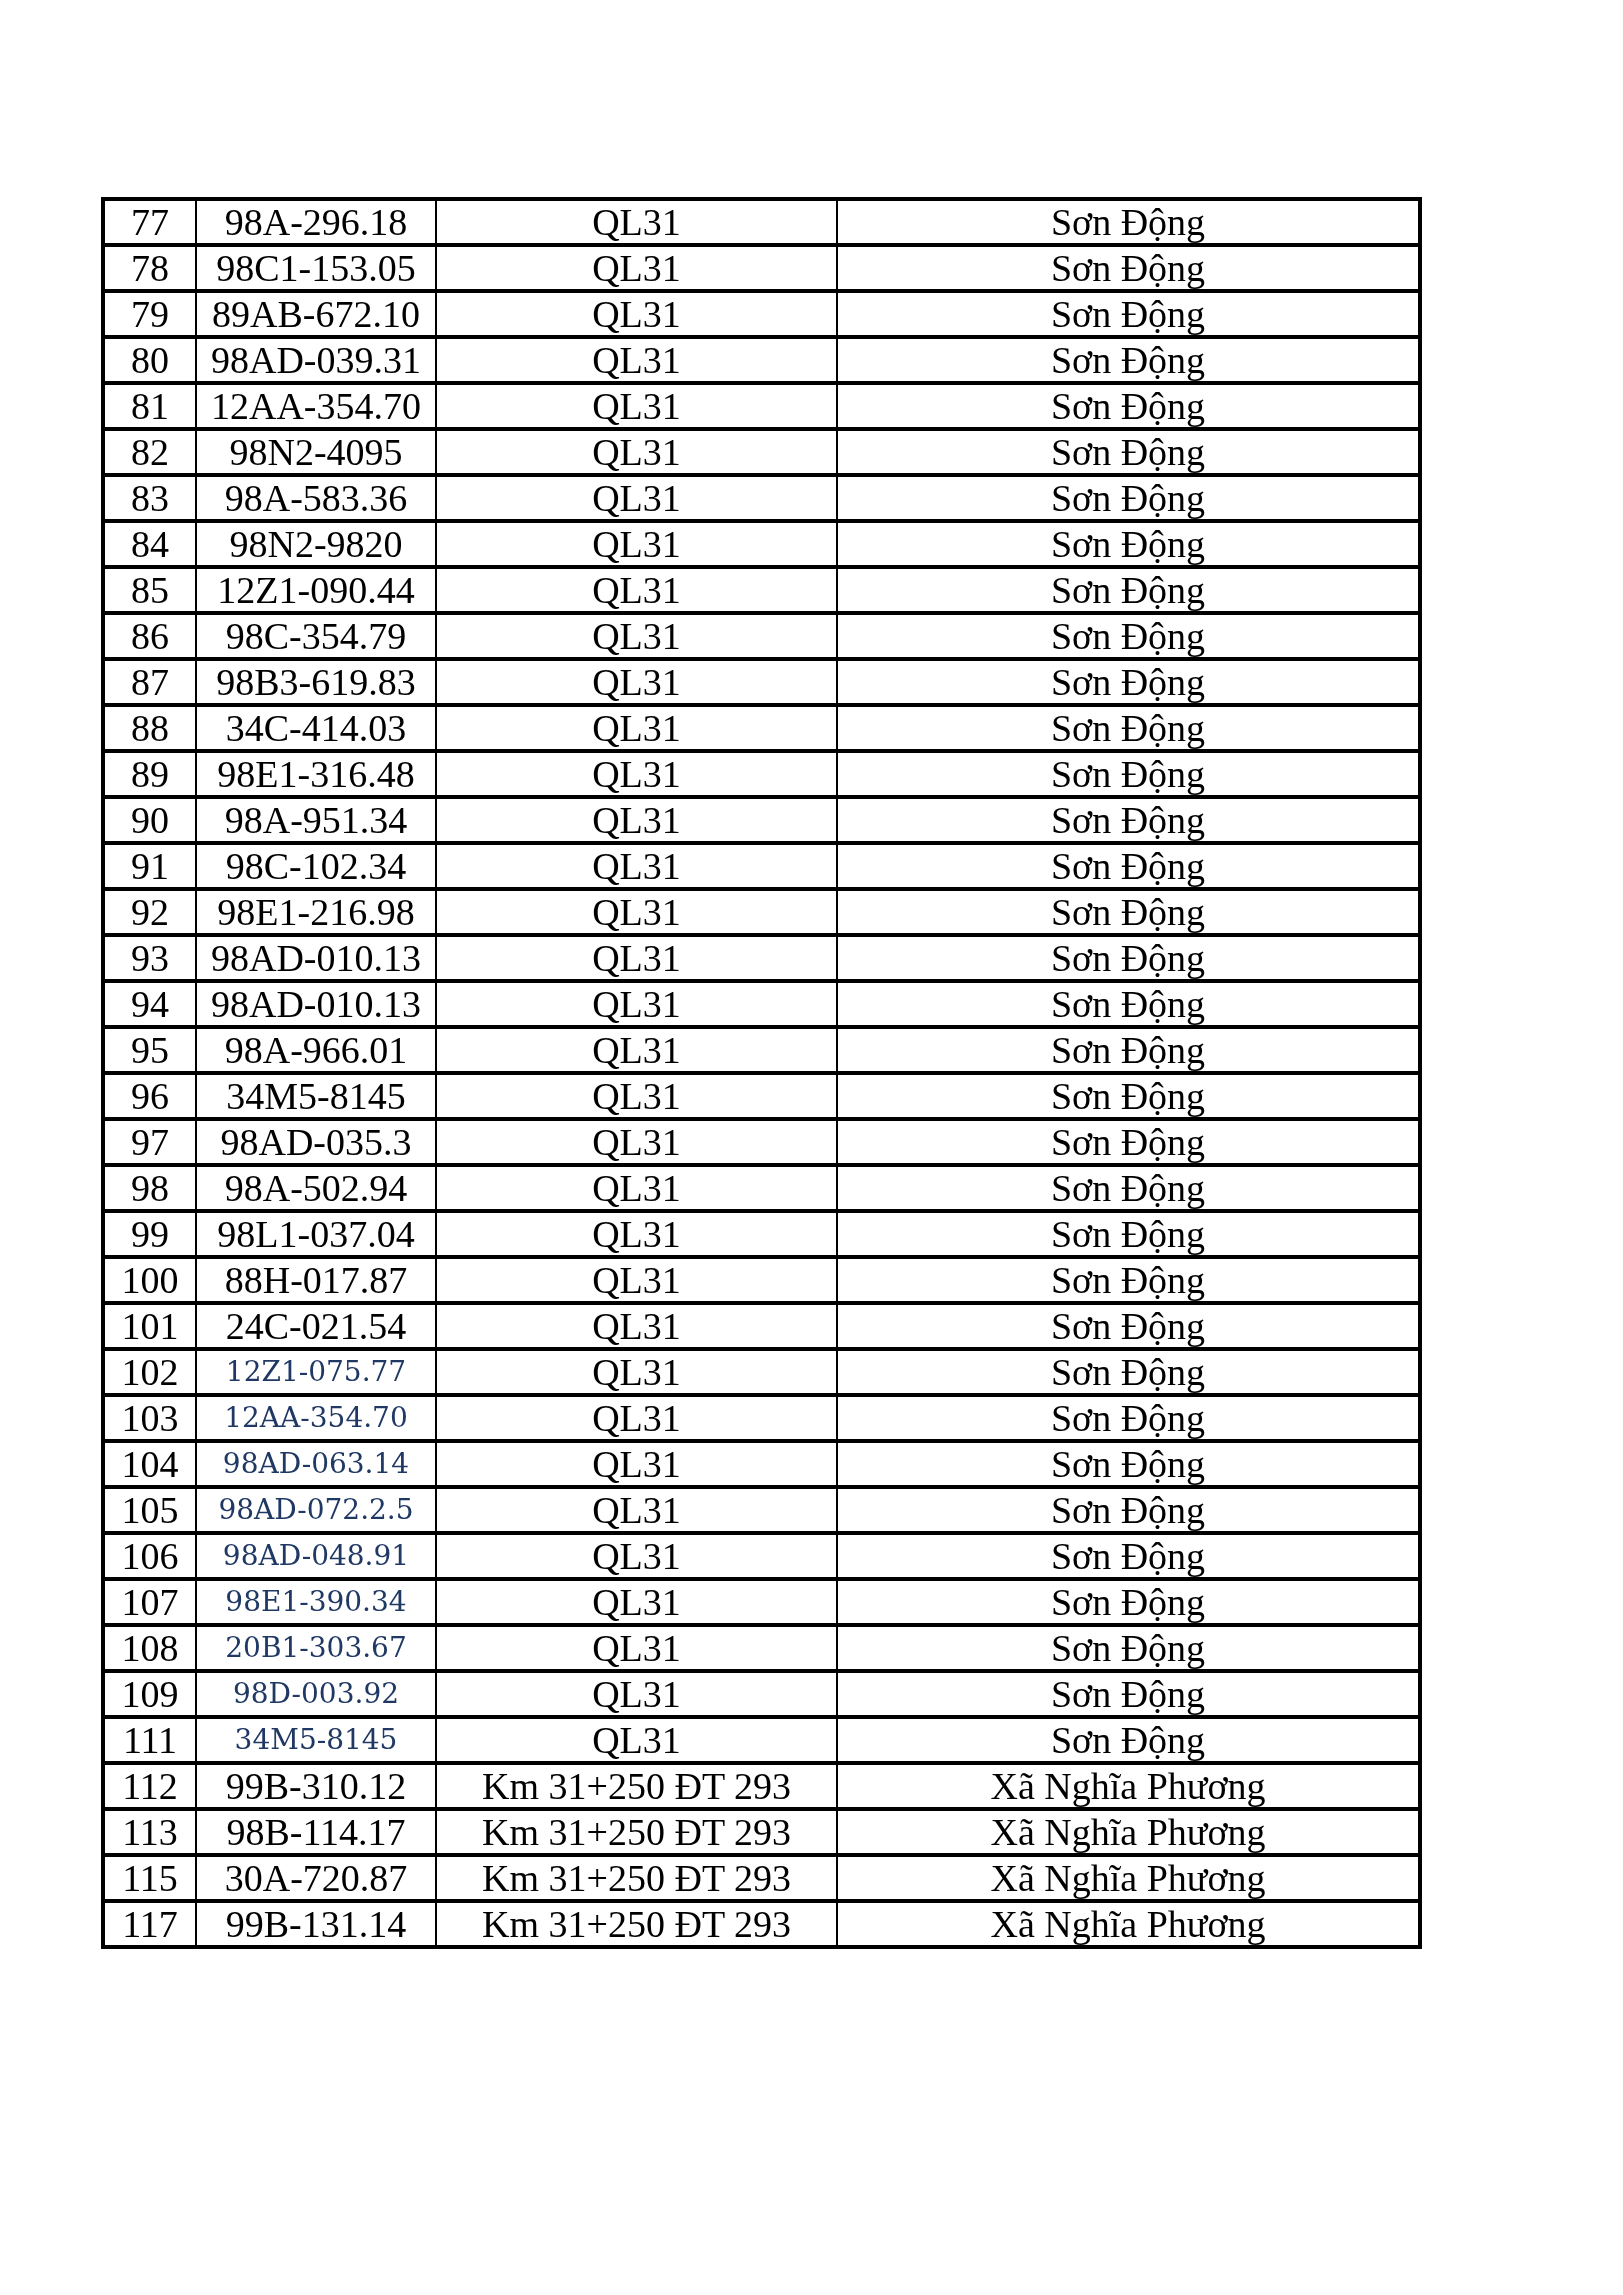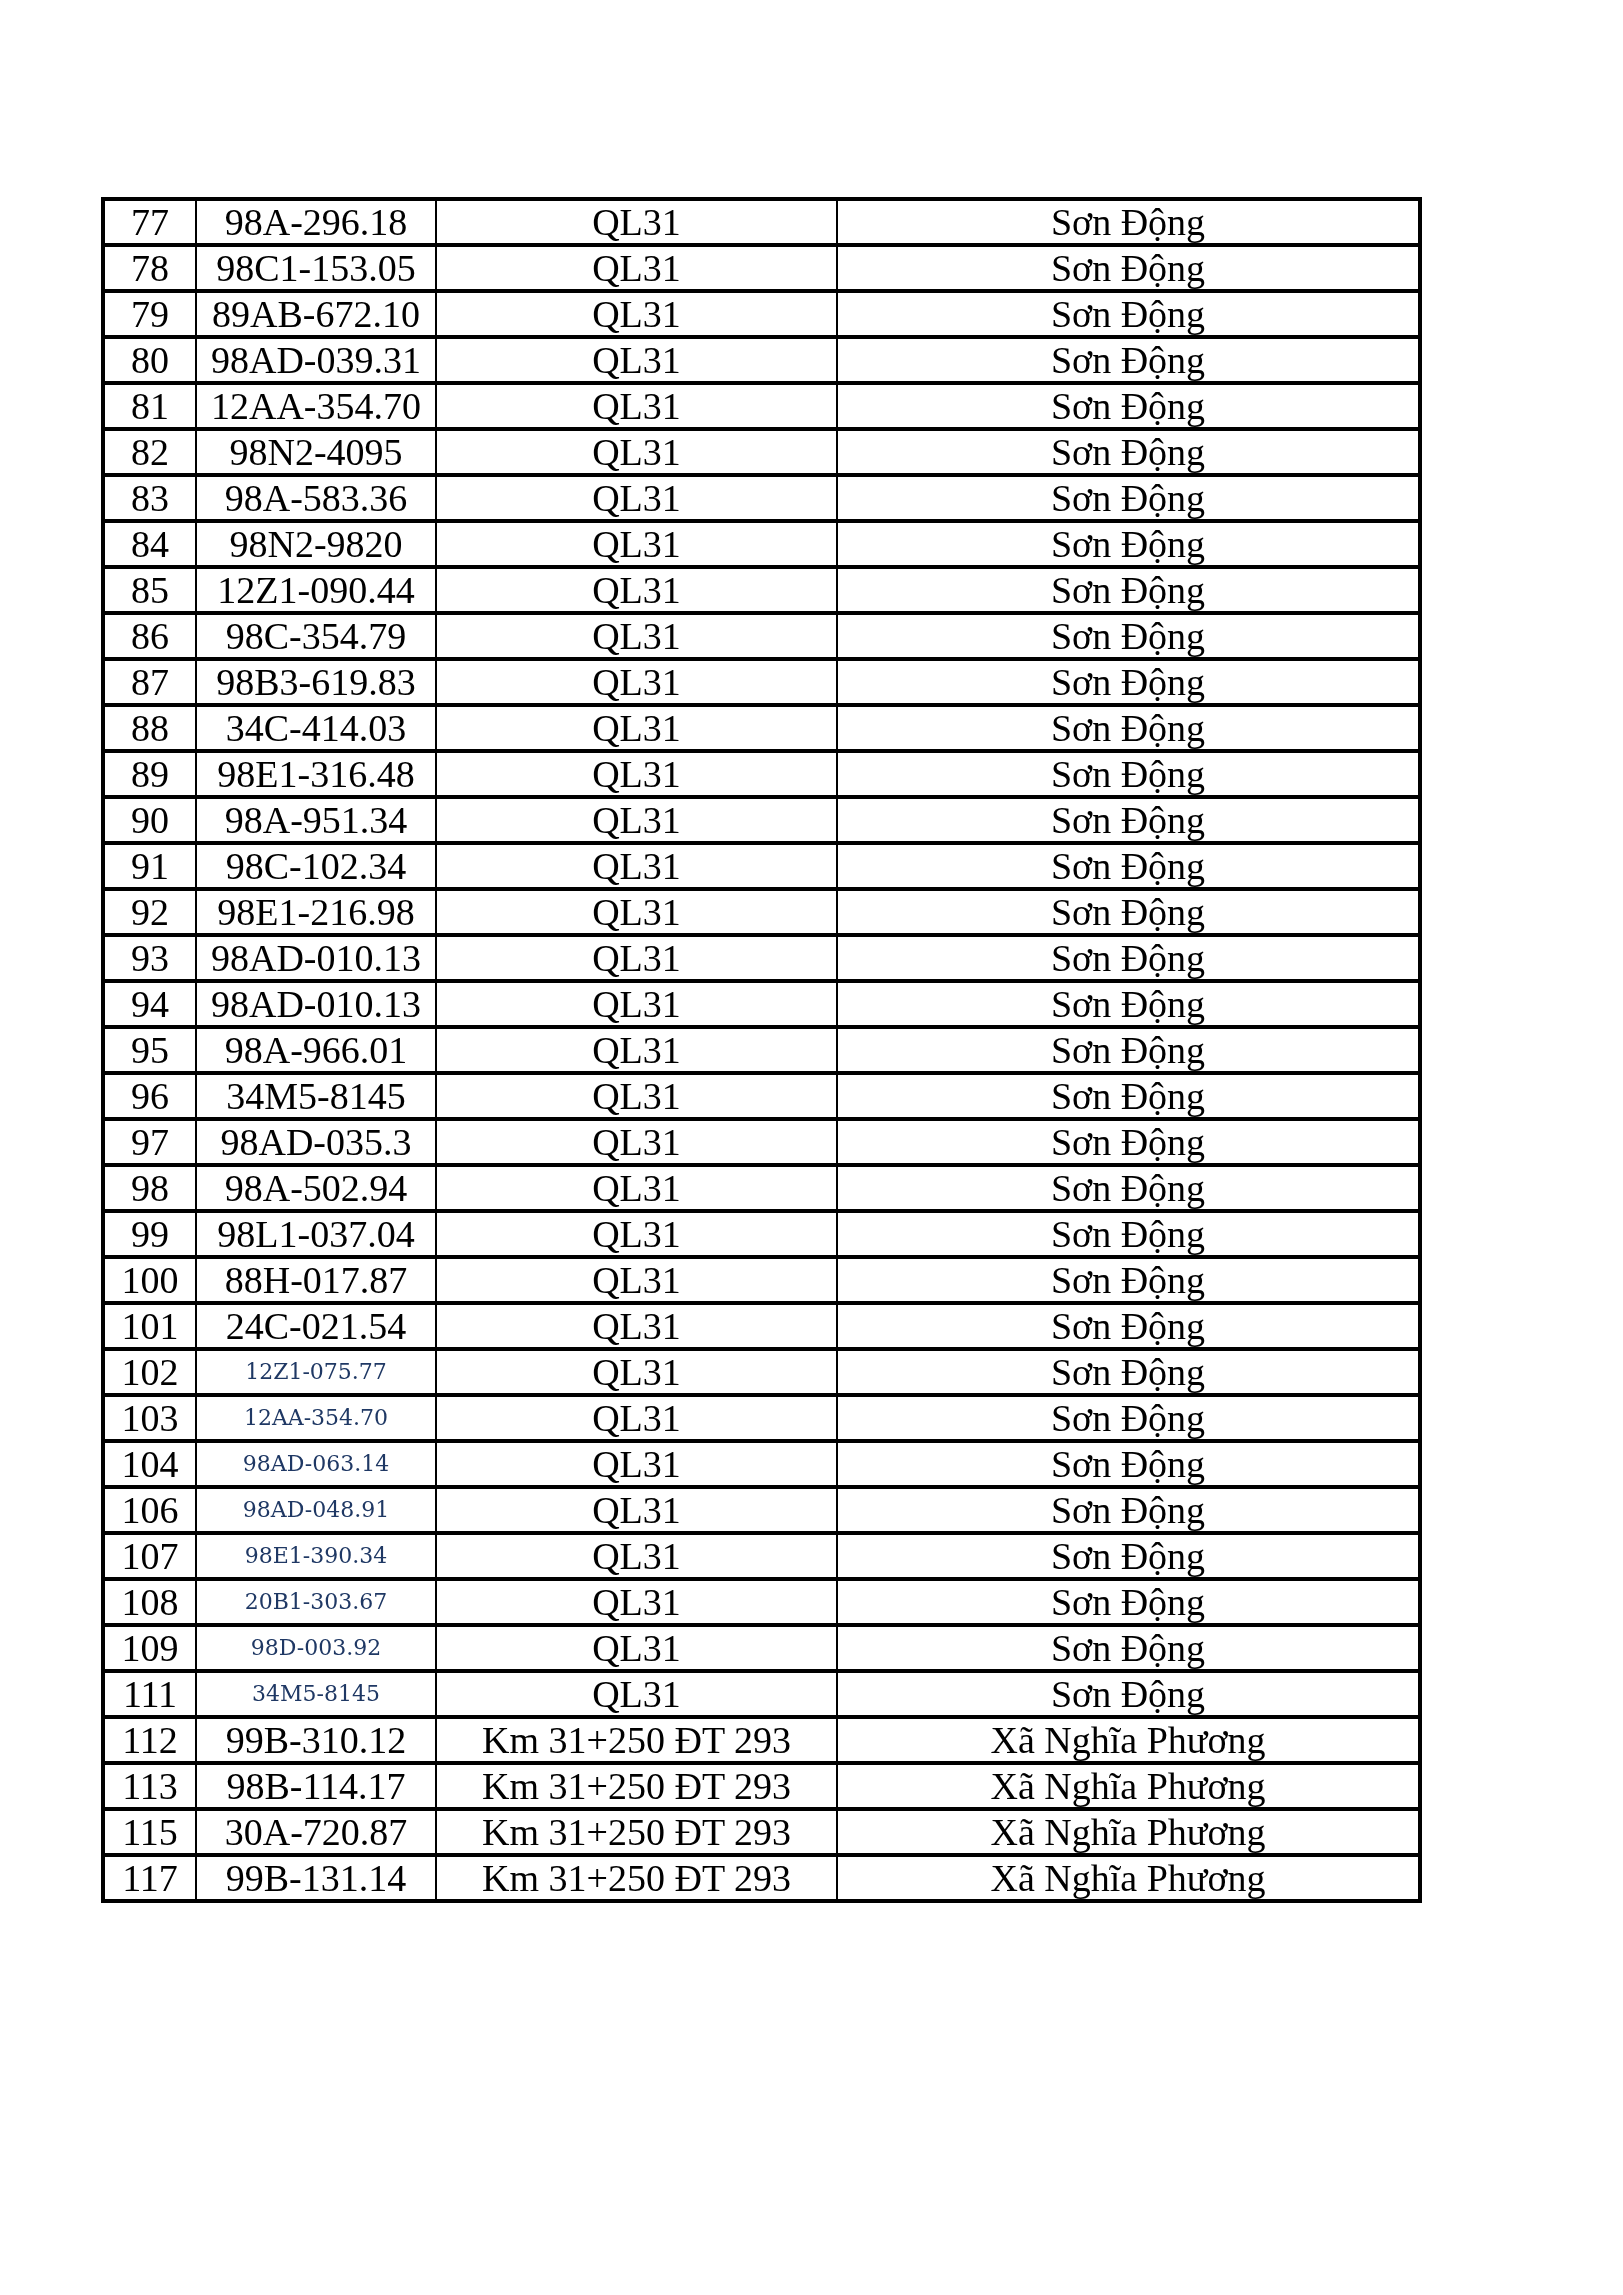--- a/index.html
+++ b/index.html
@@ -49,21 +49,21 @@
     overflow: hidden;
     white-space: nowrap;
   }
   table.violation-table {
     border: 4px solid var(--border);
     border-bottom-width: 4.9px;
   }
   tr.highlight td.c-plate {
     color: var(--highlight);
     font-family: "DejaVu Serif", serif;
-    font-size: 22px;
+    font-size: 28px;
   }
 </style>
 </head>
 <body>
 
 <div class="page">
   <table class="violation-table">
     <colgroup>
       <col style="width:93px">
       <col style="width:240px">
@@ -233,20 +233,26 @@
     <td class="c-route">QL31</td>
     <td class="c-loc">Sơn Động</td>
   </tr>
         <tr class="highlight">
     <td class="c-no">104</td>
     <td class="c-plate">98AD-063.14</td>
     <td class="c-route">QL31</td>
     <td class="c-loc">Sơn Động</td>
   </tr>
         <tr class="highlight">
+    <td class="c-no">105</td>
+    <td class="c-plate">98AD-072.2.5</td>
+    <td class="c-route">QL31</td>
+    <td class="c-loc">Sơn Động</td>
+  </tr>
+        <tr class="highlight">
     <td class="c-no">106</td>
     <td class="c-plate">98AD-048.91</td>
     <td class="c-route">QL31</td>
     <td class="c-loc">Sơn Động</td>
   </tr>
         <tr class="highlight">
     <td class="c-no">107</td>
     <td class="c-plate">98E1-390.34</td>
     <td class="c-route">QL31</td>
     <td class="c-loc">Sơn Động</td>

